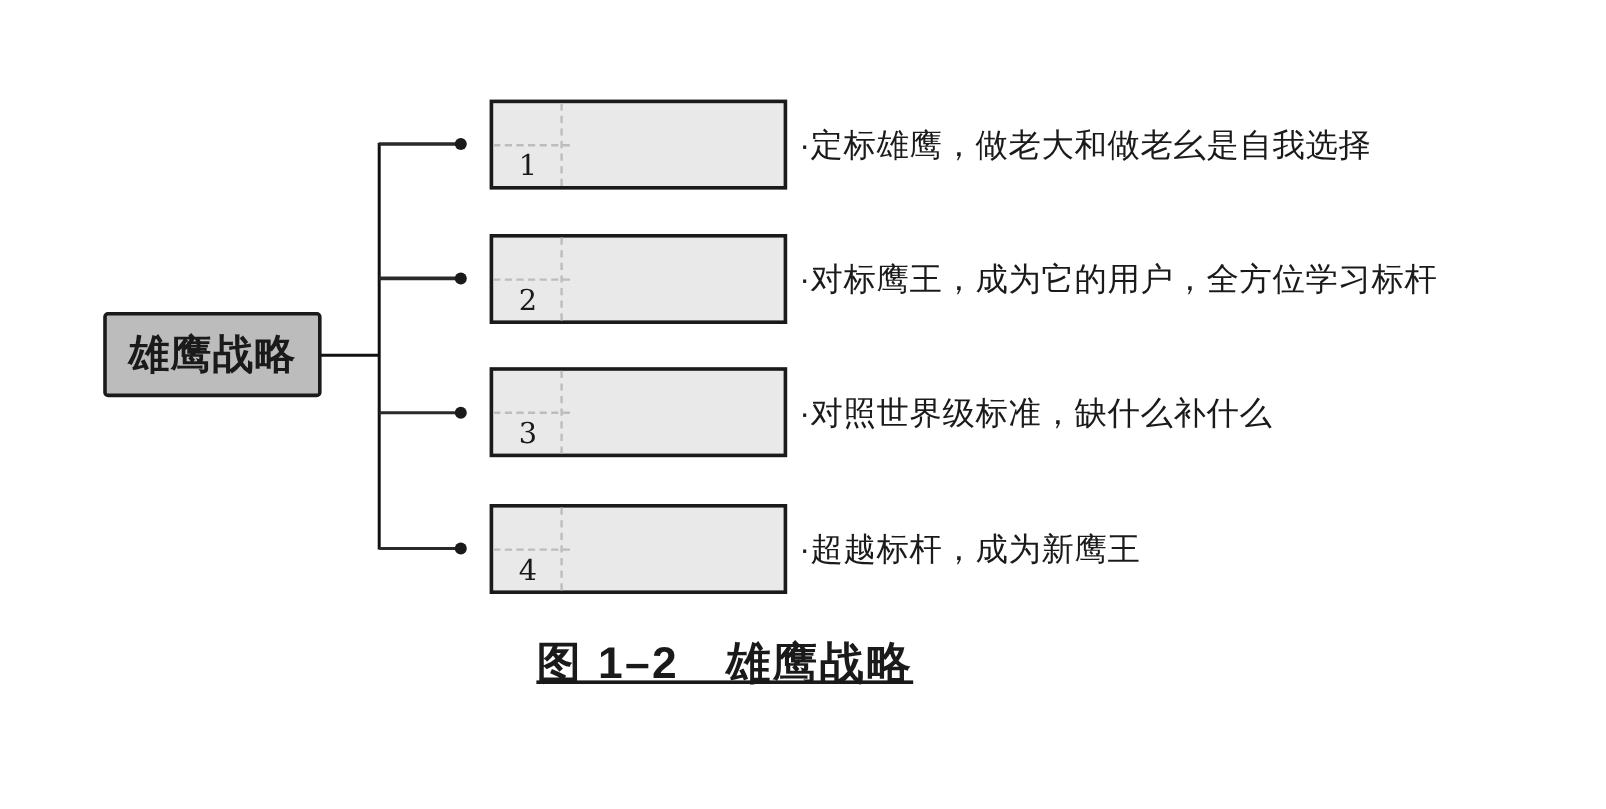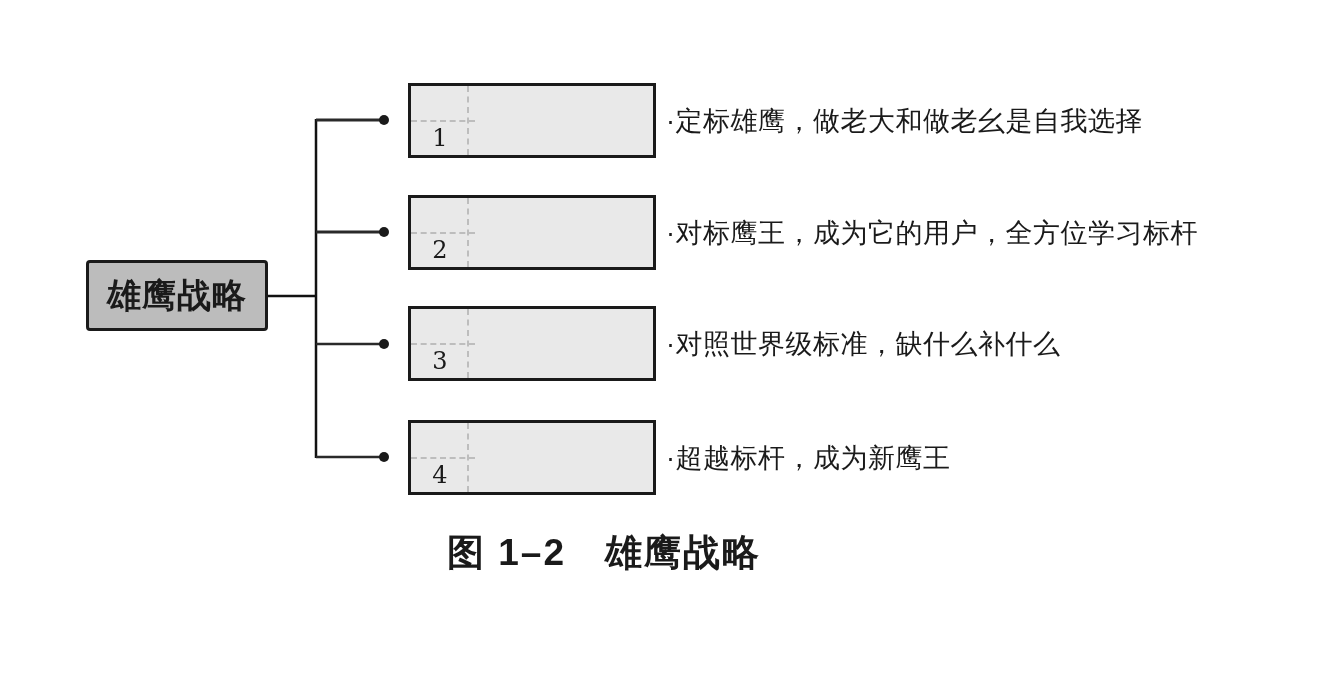--- a/index.html
+++ b/index.html
@@ -60,21 +60,21 @@
   }
   .desc{
     position:absolute;left:258px;top:0;height:75px;width:680px;
     display:flex;align-items:center;
     font-size:27px;font-weight:500;letter-spacing:0.5px;
     white-space:nowrap;
   }
   .caption{
     position:absolute;left:0;top:528px;width:1160px;
     text-align:center;padding-left:48px;box-sizing:border-box;
-    font-size:37px;font-weight:bold;letter-spacing:2px;
+    font-size:37px;font-weight:bold;letter-spacing:2px;text-decoration:underline;
   }
 </style>
 </head>
 <body>
 
 <div class="canvas">
 
   <svg class="connectors" viewBox="0 0 1338 674" xmlns="http://www.w3.org/2000/svg" aria-hidden="true">
 
     <line x1="239" y1="296" x2="316" y2="296" stroke="#111" stroke-width="2.5"></line>

